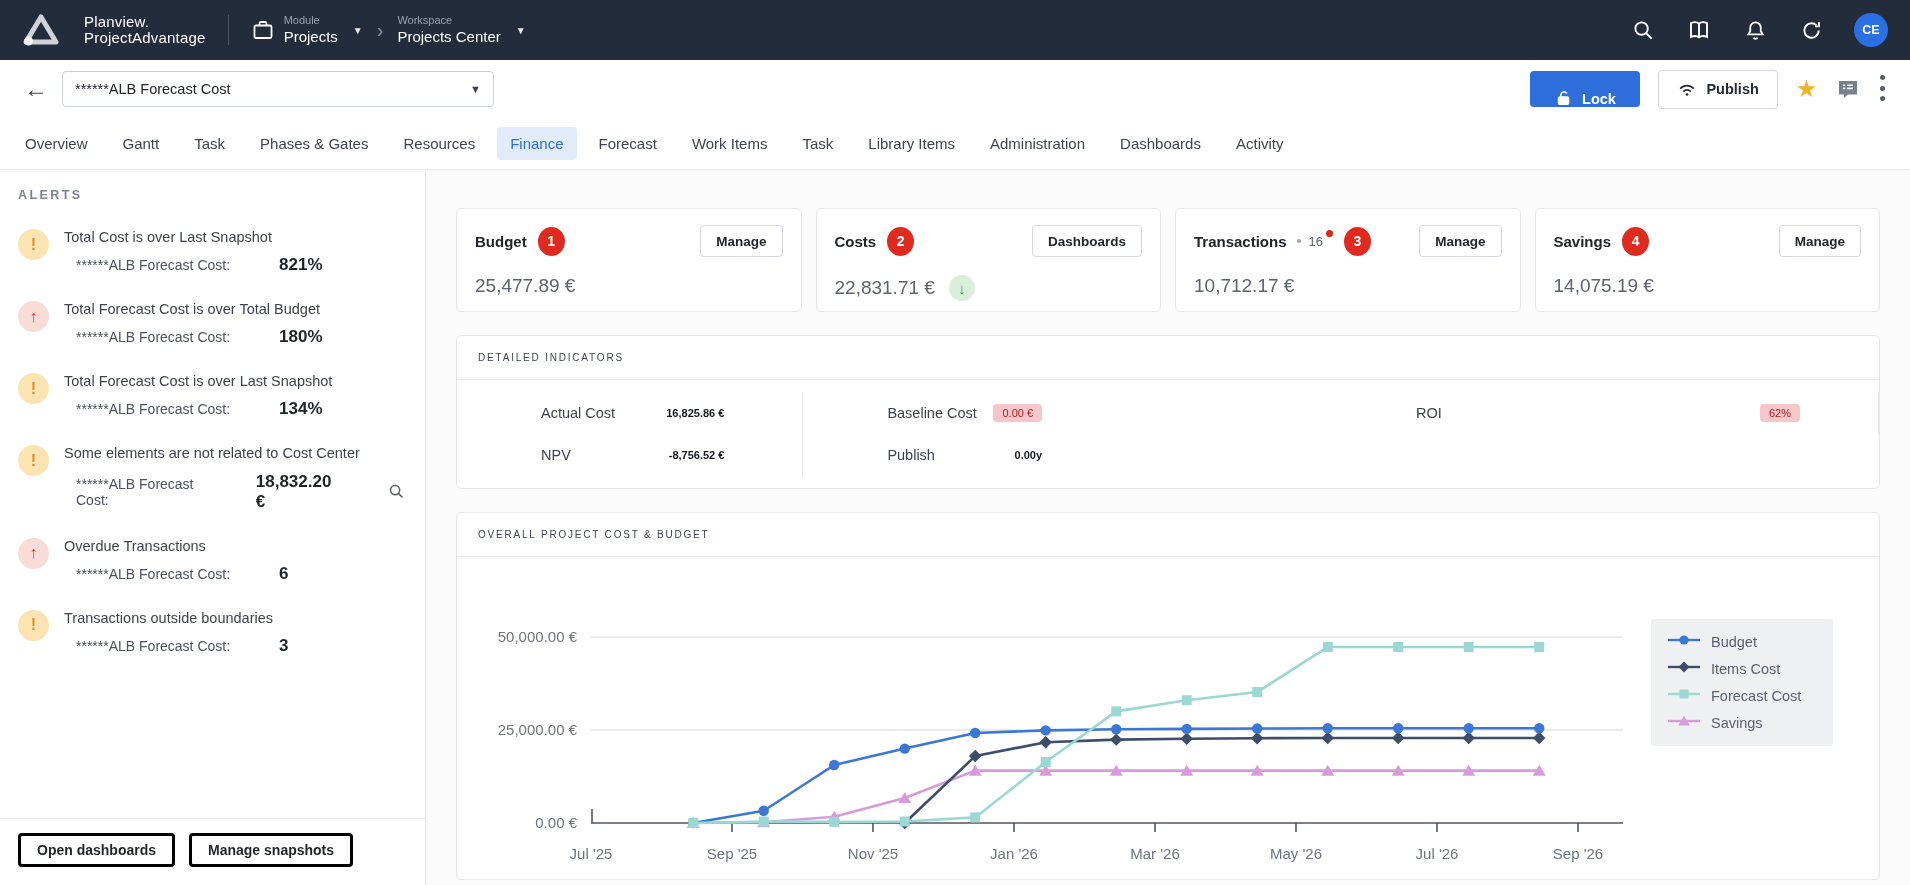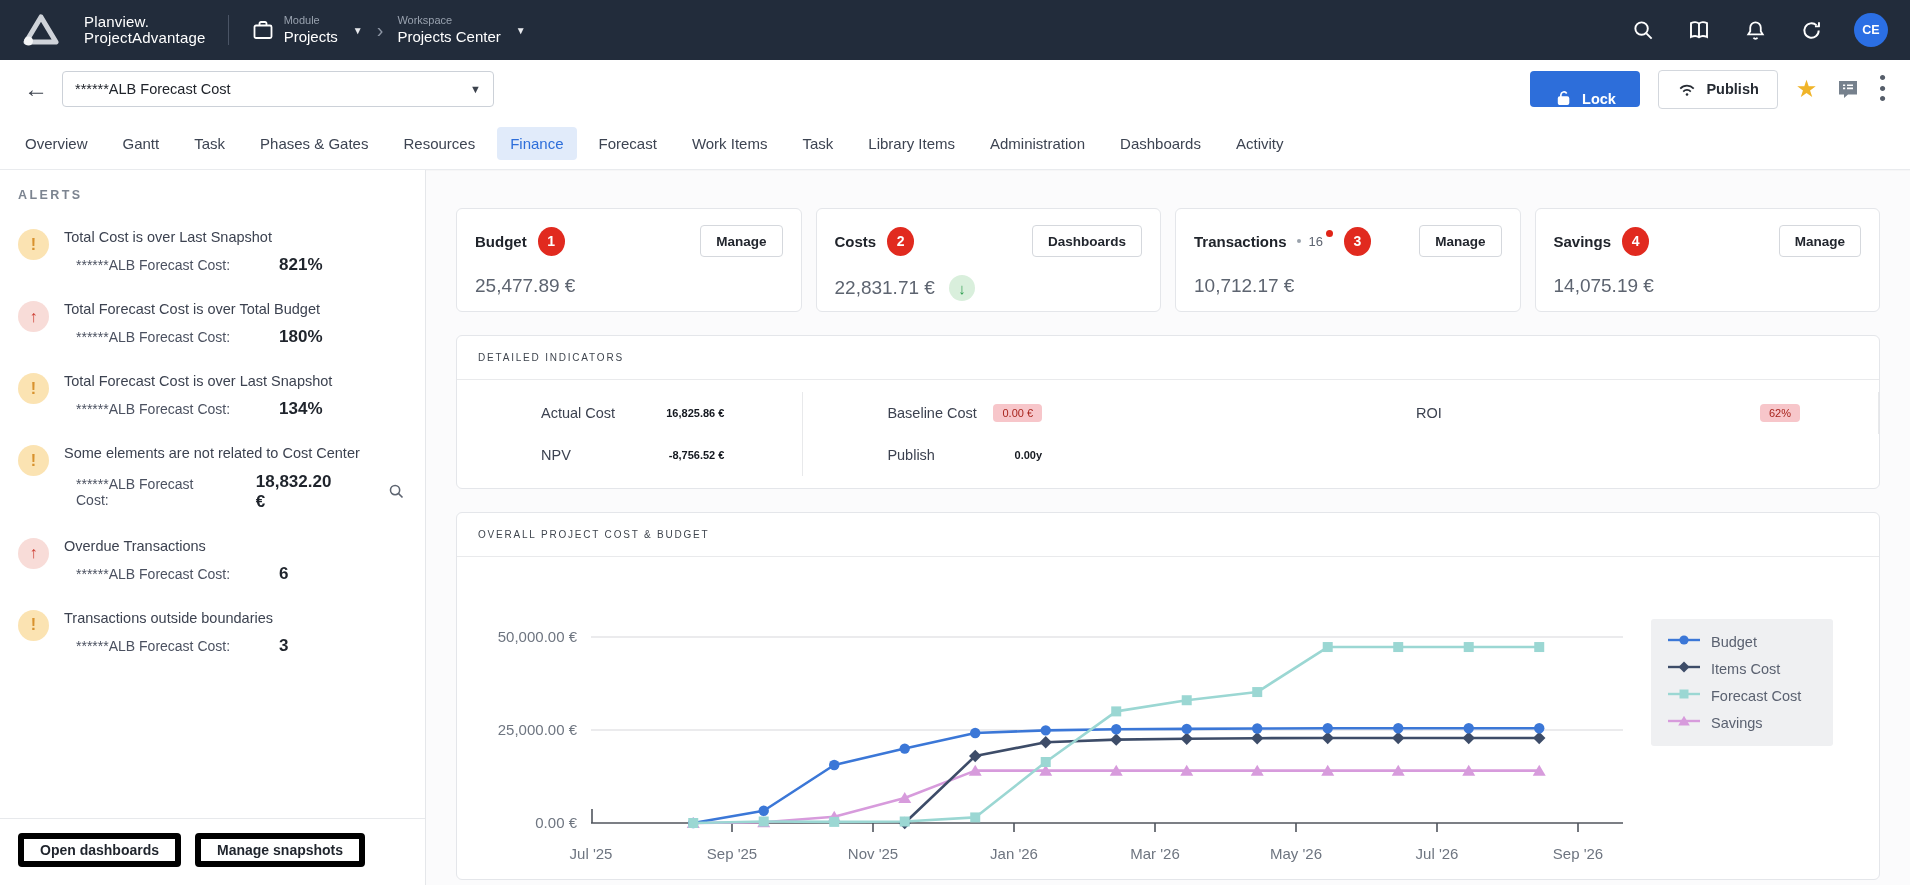--- a/index.html
+++ b/index.html
@@ -51,21 +51,21 @@
   .alert-ico { width:31px; height:31px; border-radius:50%; flex:0 0 31px; display:flex; align-items:center;
     justify-content:center; font-size:16px; font-weight:700; margin-top:1px; }
   .alert-ico.warning { background:#fbe3b2; color:#d8922e; }
   .alert-ico.critical { background:#f8dcd8; color:#ce4237; }
   .alert-title { font-size:14.5px; color:#3c4250; line-height:1.25; }
   .alert-sub { margin-top:9px; margin-left:12px; font-size:14px; color:#4b5160; display:flex; align-items:center;gap:40px; }
   .alert-val { font-weight:700; color:#1f242c; margin-left:9px; font-size:17px; }
   .alert-search { margin-left:16px; cursor:pointer; display:flex; }
   .sidebar-footer { position:absolute; left:0; right:0; bottom:0; border-top:1px solid #e7e9ec; background:#fff;
     padding:14px 18px 18px 18px; display:flex; gap:14px; }
-  .btn-outline { height:34px; background:#fff; border:6px solid #000000; border-radius:4px; color:#1f242c;
+  .btn-outline { height:34px; background:#fff; border:3px solid #000000; border-radius:4px; color:#1f242c;
     font-size:14px; font-weight:700; padding:0 16px; cursor:pointer; font-family:inherit; }
 
   .content { flex:1; padding:38px 30px 0 30px; overflow:hidden; }
 
   
   .cards-row { display:flex; gap:14px; }
   .card { flex:1; background:#fff; border:1px solid #e4e6ea; border-radius:6px; padding:16px 18px; height:104px; }
   .card-head { display:flex; align-items:center; }
   .card-title { font-size:15px; font-weight:700; color:#20242b; }
   .card-count-dot { width:4px; height:4px; border-radius:50%; background:#9aa2ac; margin:0 8px 0 10px; }

